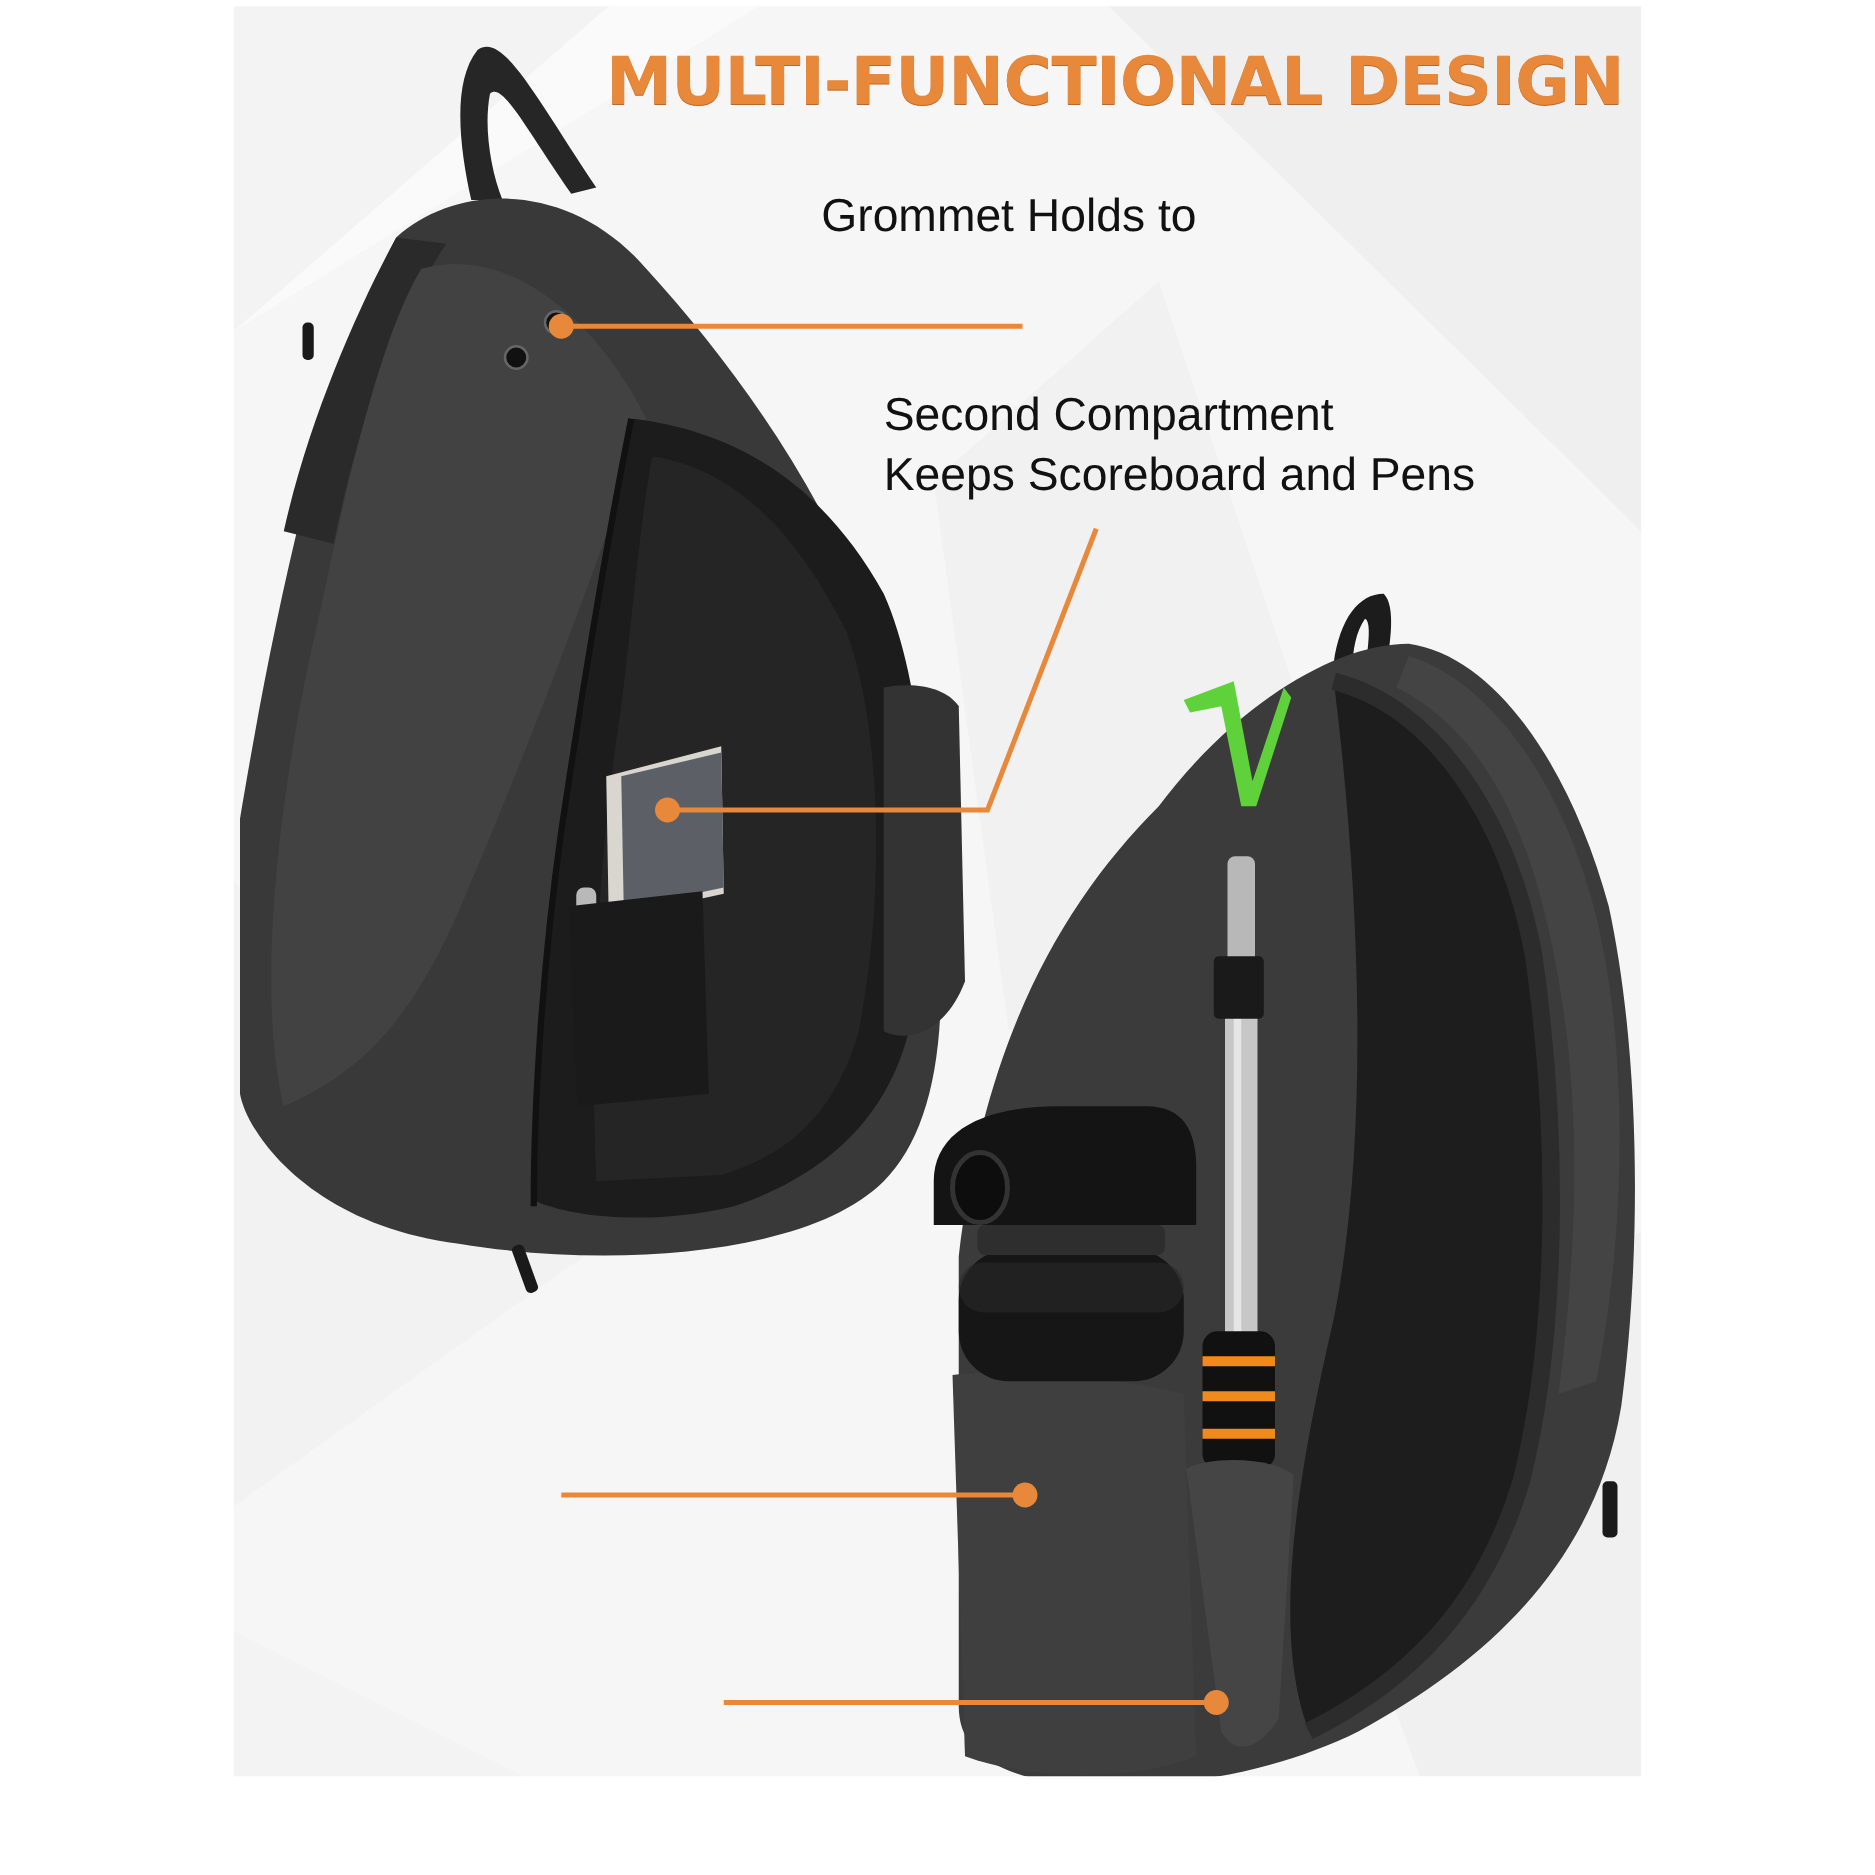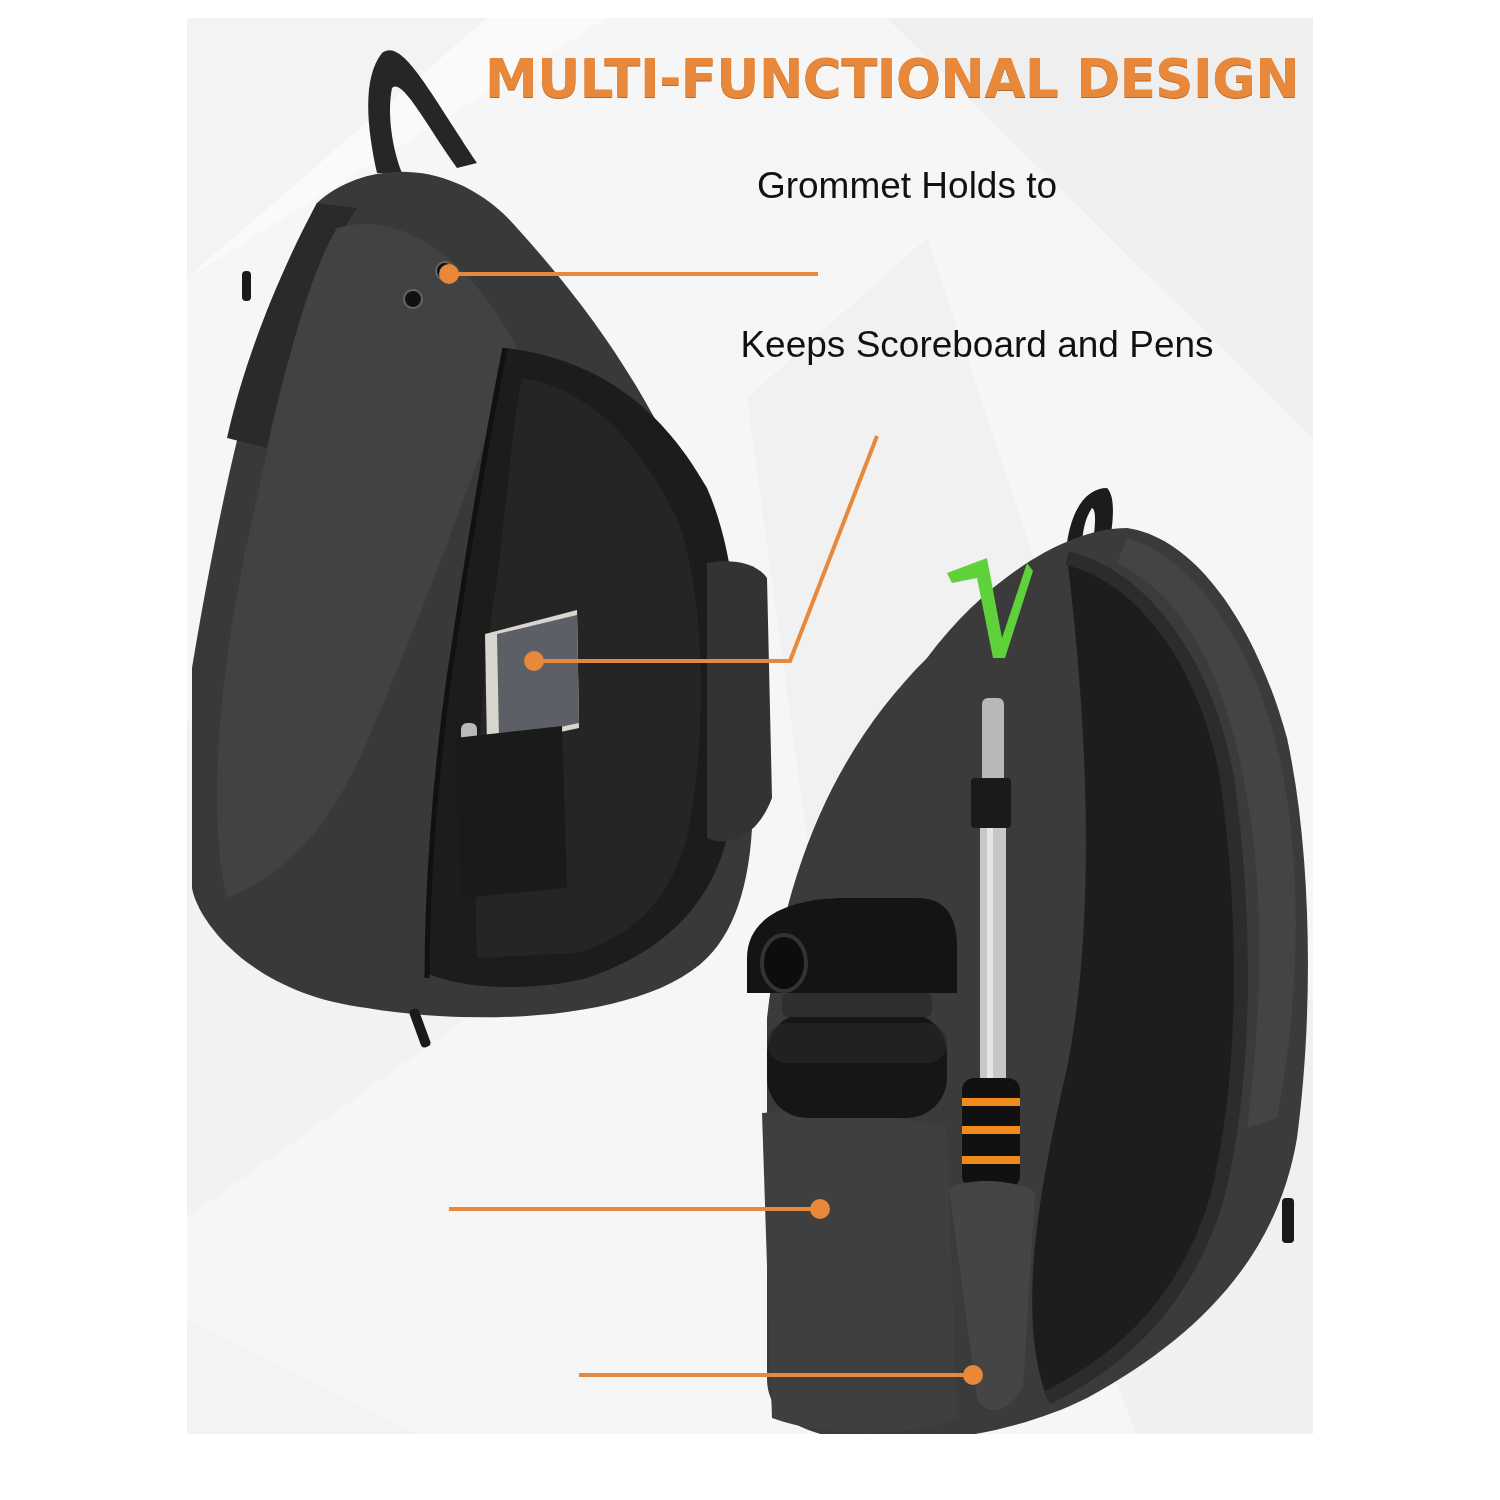--- a/index.html
+++ b/index.html
@@ -1,21 +1,21 @@
 <!DOCTYPE html>
 <html><head>
 <meta charset="utf-8">
 <style>
   html, body { margin: 0; padding: 0; background: #ffffff; }
   body { width: 1500px; height: 1500px; position: relative; overflow: hidden; font-family: "Liberation Sans", sans-serif; }
-  .canvas { position: absolute; left: 187px; top: 18px; width: 1126px; height: 1416px; background: #f6f6f6; overflow: hidden; }
+  .canvas { position: absolute; left: 187px; top: 5px; width: 1126px; height: 1416px; background: #f6f6f6; overflow: hidden; }
   .canvas svg.bg { position: absolute; left: 0; top: 0; }
   .art { position: absolute; left: 0; top: 0; }
   .title { position: absolute; left: 298px; top: 30px; width: 810px; text-align: center; font-family: "DejaVu Sans", sans-serif; font-weight: bold; font-size: 53px; letter-spacing: -0.5px; color: #e8883a; white-space: nowrap; text-shadow: 0 1px 0 #b8682a; }
-  .callout { position: absolute; font-family: "Liberation Sans", sans-serif; font-size: 37px; line-height: 48px; color: #111; text-align: center; white-space: nowrap; }
+  .callout { position: absolute; font-family: "Liberation Sans", sans-serif; font-size: 37px; line-height: 48px; color: #111; white-space: nowrap; }
   .callout span { display: block; }
   #c1 { left: 470px; top: 144px; width: 500px; }
   #c2 { left: 520px; top: 303px; width: 540px; }
   #c3 { left: 40px; top: 1075px; width: 500px; }
   #c4 { left: 100px; top: 1250px; width: 440px; }
 </style>
 </head>
 <body>
 
 <div class="canvas">
@@ -110,15 +110,16 @@
       <circle cx="786" cy="1357" r="10" fill="#e8883a"></circle>
     </g>
   </svg>
 
   <div class="title">MULTI-FUNCTIONAL DESIGN</div>
 
   <div class="callout" id="c1">
     <span>Grommet Holds to</span>
   </div>
   <div class="callout" id="c2">
+    <span>Second Compartment</span>
     <span>Keeps Scoreboard and Pens</span>
   </div>
 </div>
 
 </body></html>

